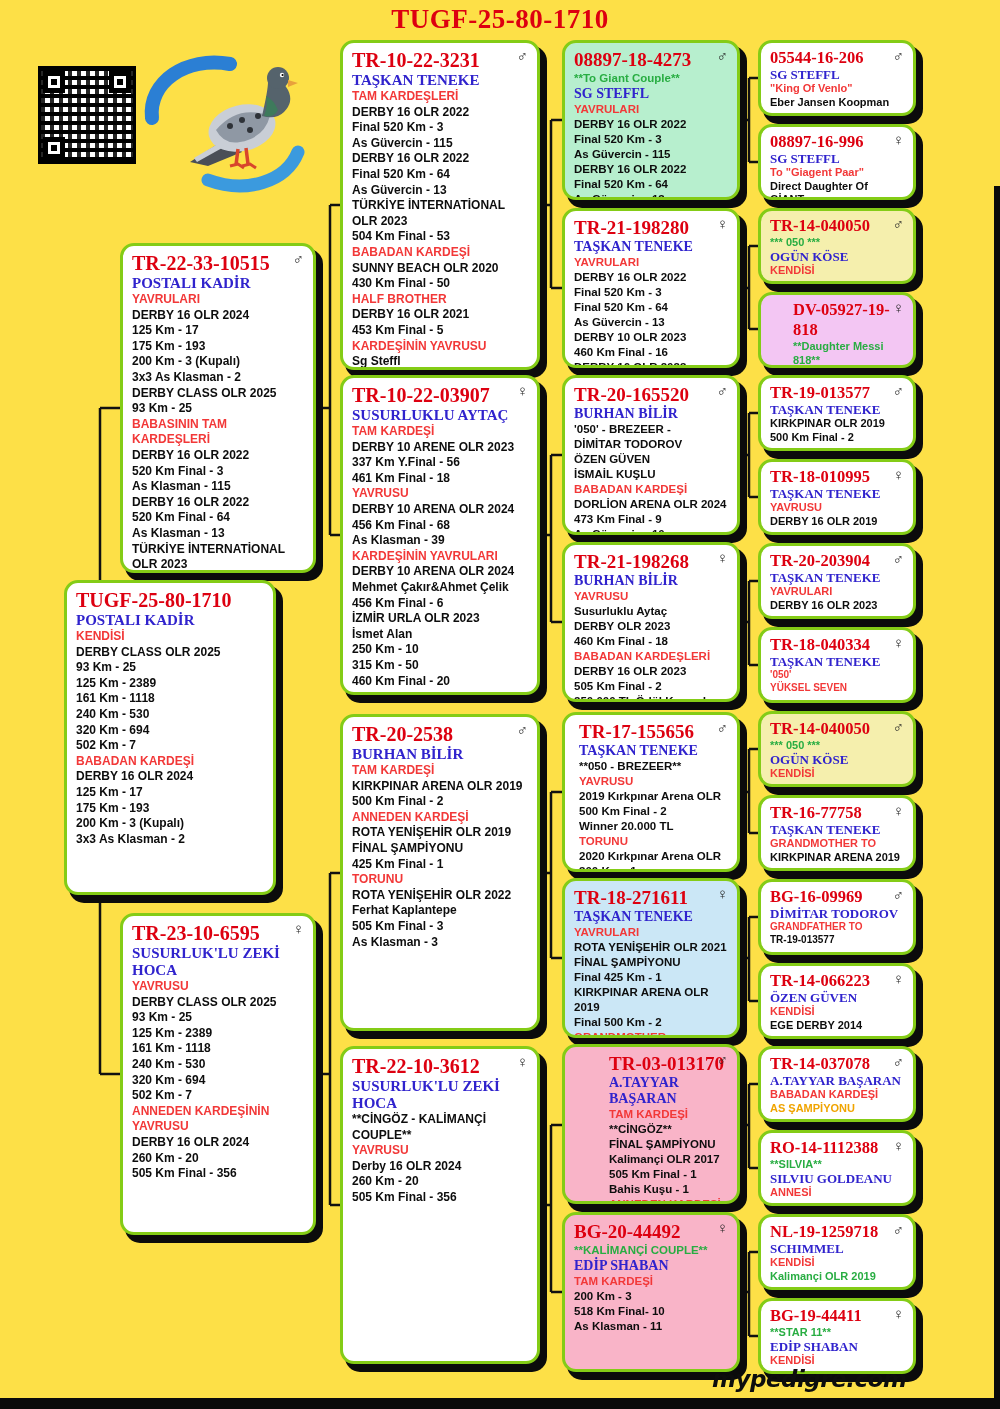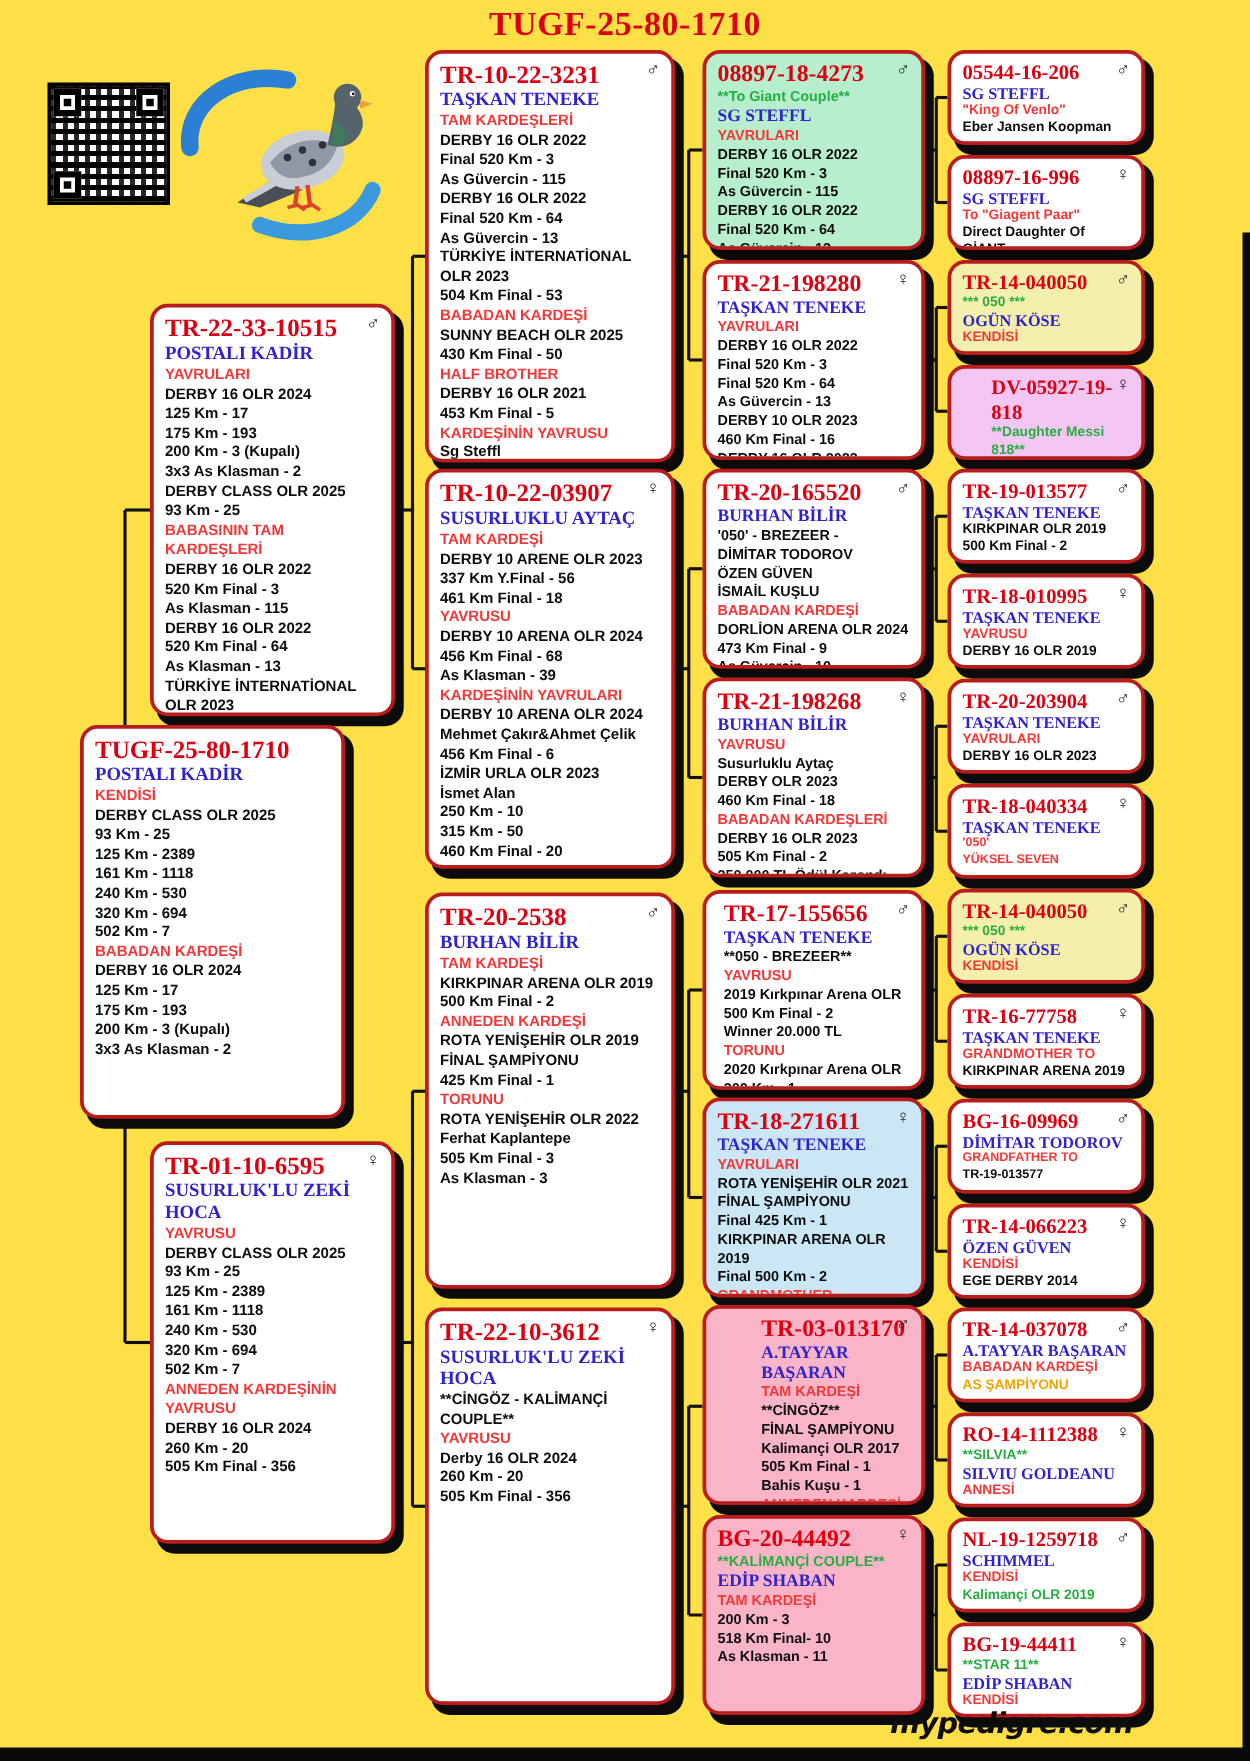--- a/index.html
+++ b/index.html
@@ -2,21 +2,21 @@
 <html style="--red: #dd0010; --blue: #3023cd; --hdr: #f23838; --green: #28ad42; --orange: #f0a400;"><head>
 <meta charset="utf-8">
 <style>
   :root{
     --red:#dd0010; --blue:#3023cd; --hdr:#f23838; --green:#28ad42; --orange:#f0a400;
   }
   html,body{margin:0;padding:0;}
   body{font-family:"Liberation Sans",sans-serif;background:#888;}
   #page{position:relative;width:1000px;height:1409px;background:#fde047;overflow:hidden;margin:0 auto;}
   #connectors{position:absolute;left:0;top:0;z-index:1;}
-  .box{position:absolute;box-sizing:border-box;background:#fff;border:3px solid #b91c1c;
+  .box{position:absolute;box-sizing:border-box;background:#fff;border:3px solid #84cc16;
        border-radius:14px;box-shadow:6px 7px 0 1px #0b0b0b;padding:5px 9px;overflow:hidden;z-index:2;}
   .ring{font-family:"Liberation Serif",serif;font-weight:bold;color:var(--red);}
   .big .ring{font-size:20px;line-height:24px;}
   .mid .ring{font-size:19px;line-height:23px;}
   .sm  .ring{font-size:16.5px;line-height:20px;}
   .sex{position:absolute;top:5px;right:9px;color:#222;font-size:15px;font-weight:bold;line-height:15px;}
   .ln{font-weight:bold;color:#0d0d0d;}
   .big .ln{font-size:12px;line-height:15.6px;}
   .mid .ln{font-size:11.5px;line-height:15px;}
   .sm  .ln{font-size:11px;line-height:13.7px;}
@@ -178,21 +178,21 @@
         <div class="ln l-r">320 Km - 694</div>
         <div class="ln l-r">502 Km - 7</div>
         <div class="ln l-h">BABADAN KARDEŞİ</div>
         <div class="ln l-e">DERBY 16 OLR 2024</div>
         <div class="ln l-r">125 Km - 17</div>
         <div class="ln l-r">175 Km - 193</div>
         <div class="ln l-r">200 Km - 3 (Kupalı)</div>
         <div class="ln l-r">3x3 As Klasman - 2</div>
       </div>
       <div class="box big" style="left: 120px; top: 913px; width: 196px; height: 322px; background: rgb(255, 255, 255);">
-        <div class="ring">TR-01-10-6595</div>
+        <div class="ring">TR-23-10-6595</div>
         <span class="sex">♀</span>
         <div class="ln l-n">SUSURLUK'LU ZEKİ HOCA</div>
         <div class="ln l-h">YAVRUSU</div>
         <div class="ln l-e">DERBY CLASS OLR 2025</div>
         <div class="ln l-r">93 Km - 25</div>
         <div class="ln l-r">125 Km - 2389</div>
         <div class="ln l-r">161 Km - 1118</div>
         <div class="ln l-r">240 Km - 530</div>
         <div class="ln l-r">320 Km - 694</div>
         <div class="ln l-r">502 Km - 7</div>
@@ -208,21 +208,21 @@
         <div class="ln l-h">TAM KARDEŞLERİ</div>
         <div class="ln l-e">DERBY 16 OLR 2022</div>
         <div class="ln l-r">Final 520 Km - 3</div>
         <div class="ln l-r">As Güvercin - 115</div>
         <div class="ln l-e">DERBY 16 OLR 2022</div>
         <div class="ln l-r">Final 520 Km - 64</div>
         <div class="ln l-r">As Güvercin - 13</div>
         <div class="ln l-e">TÜRKİYE İNTERNATİONAL OLR 2023</div>
         <div class="ln l-r">504 Km Final - 53</div>
         <div class="ln l-h">BABADAN KARDEŞİ</div>
-        <div class="ln l-e">SUNNY BEACH OLR 2025</div>
+        <div class="ln l-e">SUNNY BEACH OLR 2020</div>
         <div class="ln l-r">430 Km Final - 50</div>
         <div class="ln l-h">HALF BROTHER</div>
         <div class="ln l-e">DERBY 16 OLR 2021</div>
         <div class="ln l-r">453 Km Final - 5</div>
         <div class="ln l-h">KARDEŞİNİN YAVRUSU</div>
         <div class="ln l-r">Sg Steffl</div>
         <div class="ln l-e">DERBY 16 OLR 2023</div>
       </div>
       <div class="box big" style="left: 340px; top: 375px; width: 200px; height: 320px; background: rgb(255, 255, 255);">
         <div class="ring">TR-10-22-03907</div>

